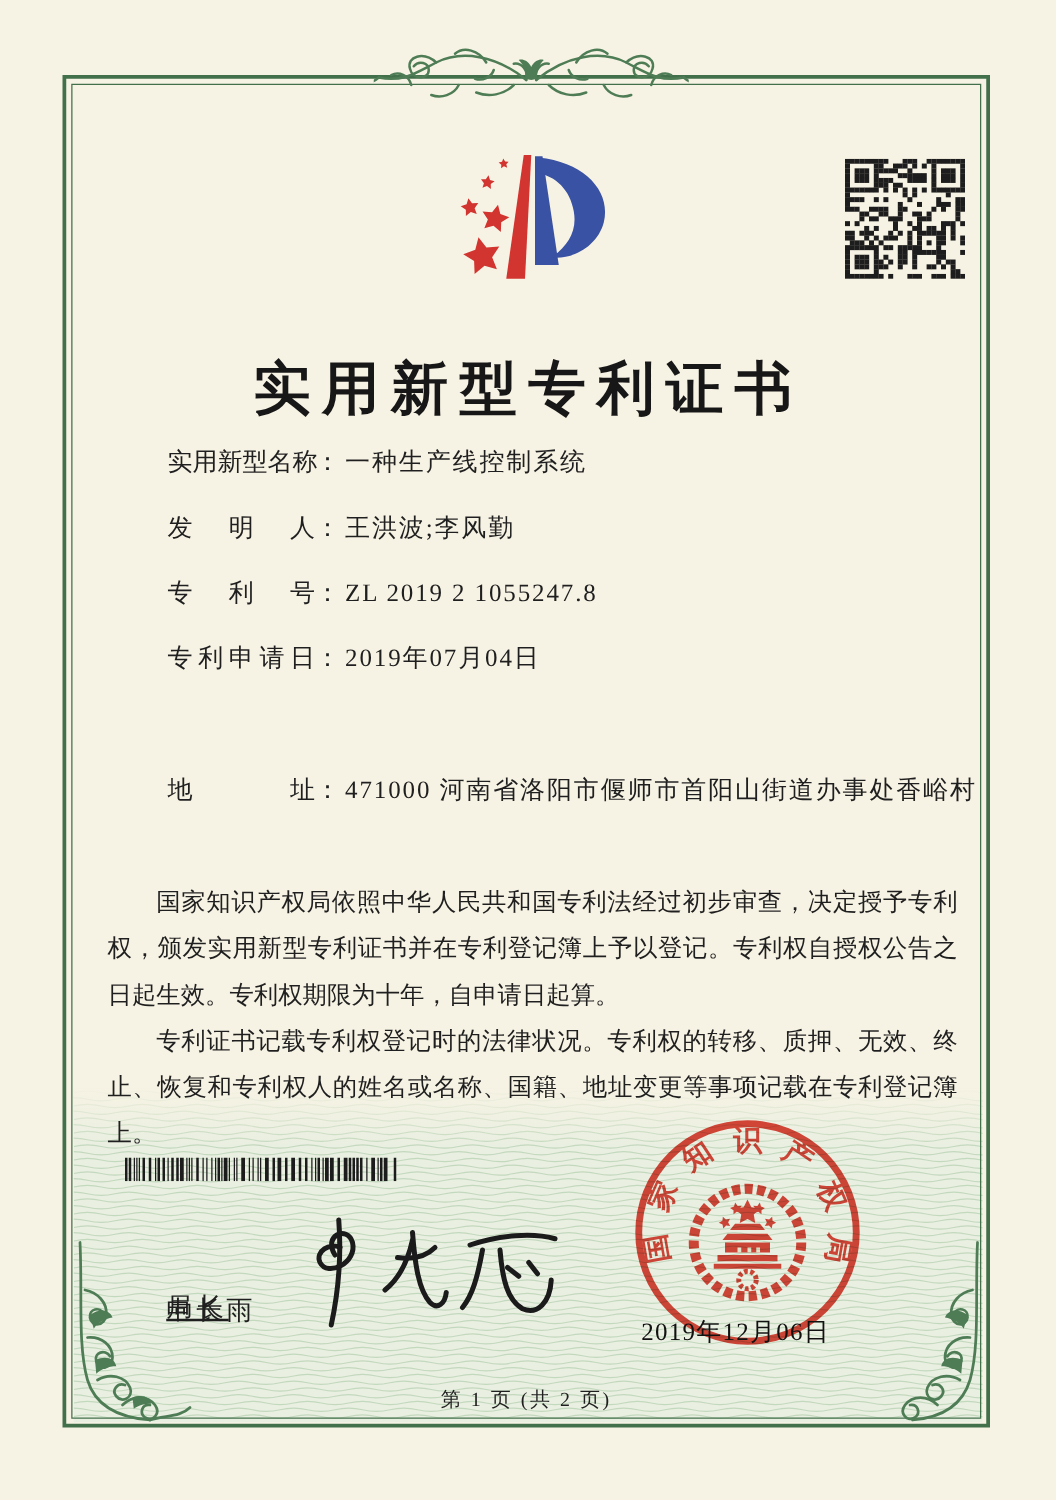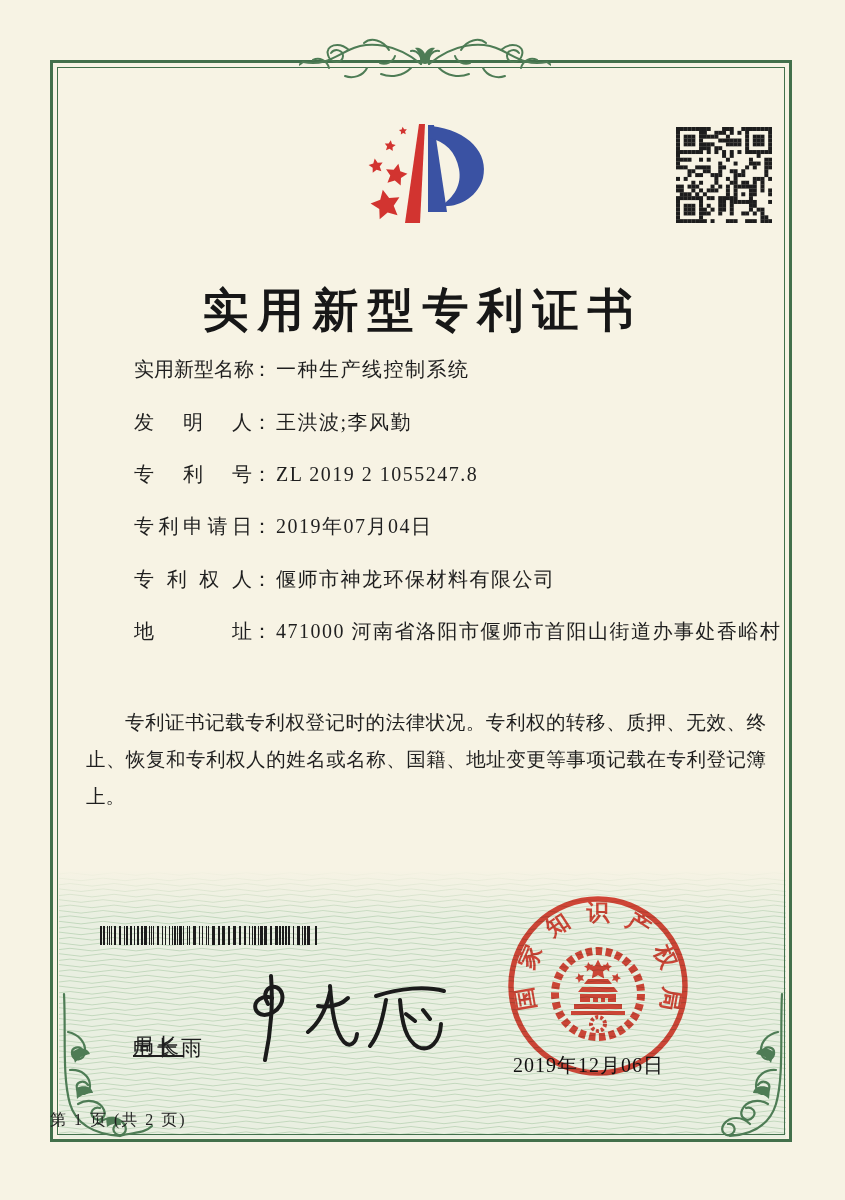--- a/index.html
+++ b/index.html
@@ -31,21 +31,21 @@
   .grant-pair2{position:absolute;left:339px;top:0;}
   .paras{position:absolute;left:86px;top:704px;width:680px;font-size:19.5px;line-height:37px;color:var(--ink);text-align:justify;z-index:4;}
   .paras p{margin:0;text-indent:2em;}
   .barcode{position:absolute;left:100px;top:926px;width:218px;height:19px;z-index:4;}
   .signature{position:absolute;left:238px;top:970px;width:215px;height:94px;z-index:5;}
   .officer-title{position:absolute;left:133px;top:1032px;font-size:21px;letter-spacing:4px;color:var(--ink);z-index:5;text-decoration:underline;}
   .officer-name{position:absolute;left:133px;top:1034px;font-size:21px;letter-spacing:3px;color:var(--ink);z-index:5;}
   .seal{position:absolute;left:505px;top:893px;width:186px;height:186px;z-index:5;mix-blend-mode:multiply;opacity:.92;}
   .seal-char{font-size:23px;font-weight:700;fill:var(--seal-red);text-anchor:middle;font-family:"Liberation Serif","DejaVu Serif",serif;}
   .seal-date{position:absolute;left:513px;top:1052px;font-size:20px;letter-spacing:1px;color:#111;z-index:6;white-space:nowrap;}
-  .page-note{position:absolute;left:50px;top:1110px;width:742px;text-align:left;font-size:16px;letter-spacing:2px;color:var(--ink);z-index:4;}
+  .page-note{position:absolute;left:50px;top:1110px;width:742px;text-align:center;font-size:16px;letter-spacing:2px;color:var(--ink);z-index:4;}
   .back-note{position:absolute;left:0;top:1160px;width:780px;text-align:center;font-size:18px;letter-spacing:4px;color:var(--ink);z-index:4;}
   .orn{position:absolute;z-index:3;}
   .orn-top{left:299px;top:34px;width:252px;height:56px;}
   .orn-bl{left:58px;top:992px;width:106px;height:146px;}
   .orn-br{left:688px;top:992px;width:100px;height:146px;}
 </style>
 </head>
 <body>
 
 <div class="page">
@@ -494,29 +494,27 @@
   </div>
   <div class="field-row" style="top:409px">
     <span class="field-label">发明人</span><span class="field-colon">：</span><span class="field-value">王洪波;李风勤</span>
   </div>
   <div class="field-row" style="top:461px">
     <span class="field-label">专利号</span><span class="field-colon">：</span><span class="field-value">ZL 2019 2 1055247.8</span>
   </div>
   <div class="field-row" style="top:513px">
     <span class="field-label">专利申请日</span><span class="field-colon">：</span><span class="field-value">2019年07月04日</span>
   </div>
-  <div class="field-row" style="top:566px">
-    <span class="field-label">专利权人</span><span class="field-colon">：</span><span class="field-value">偃师市神龙环保材料有限公司</span>
-  </div>
   <div class="field-row" style="top:618px">
     <span class="field-label">地址</span><span class="field-colon">：</span><span class="field-value">471000 河南省洛阳市偃师市首阳山街道办事处香峪村</span>
   </div>
 
 
   <div class="paras">
+    <p>国家知识产权局依照中华人民共和国专利法经过初步审查，决定授予专利权，颁发实用新型专利证书并在专利登记簿上予以登记。专利权自授权公告之日起生效。专利权期限为十年，自申请日起算。</p>
     <p>专利证书记载专利权登记时的法律状况。专利权的转移、质押、无效、终止、恢复和专利权人的姓名或名称、国籍、地址变更等事项记载在专利登记簿上。</p>
   </div>
 
   <svg class="barcode" viewBox="0 0 218 19" preserveAspectRatio="none">
     <g id="barcode-bars" fill="#1c1c1c">
         <rect x="0" y="0" width="2" height="19"></rect>
         <rect x="3" y="0" width="2" height="19"></rect>
         <rect x="7" y="0" width="1" height="19"></rect>
         <rect x="9" y="0" width="1" height="19"></rect>
         <rect x="11" y="0" width="1" height="19"></rect>

